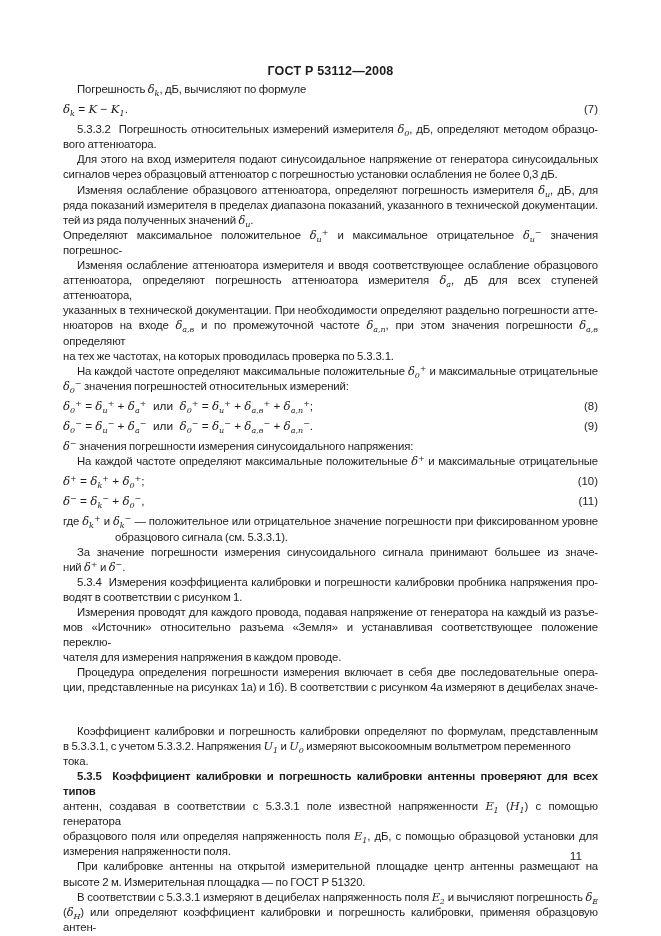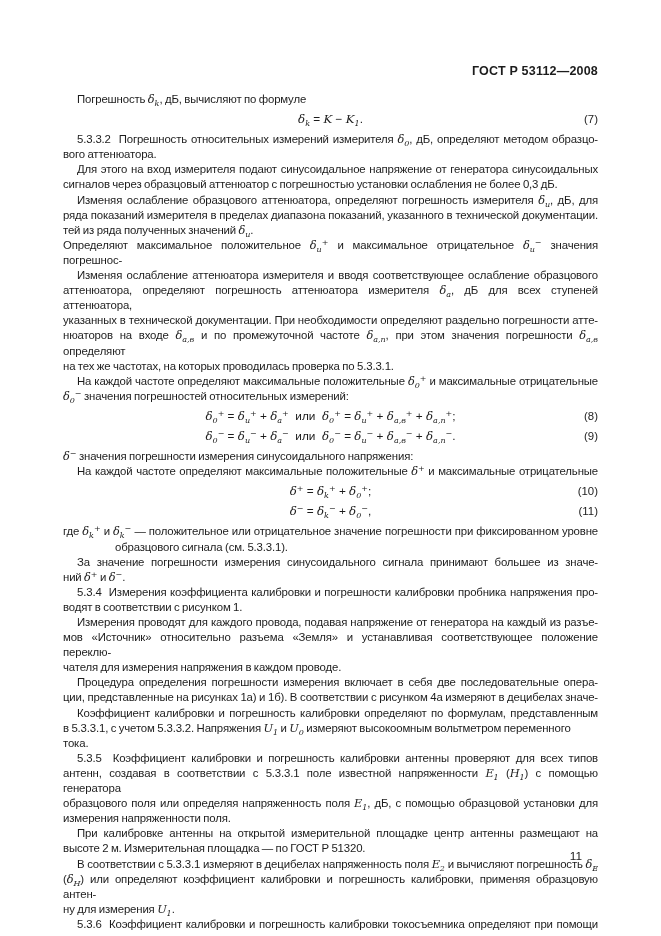--- a/index.html
+++ b/index.html
@@ -13,40 +13,39 @@
     overflow:hidden;
   }
   .content{
     position:absolute;
     left:63px;top:64px;
     width:535px;
   }
   .doc-header{
     font-weight:bold;
     font-size:12.5px;
-    text-align:right;
+    text-align:center;
     letter-spacing:0.2px;
-    margin-bottom:14px;
+    margin-bottom:4px;
   }
   .doc-body{}
   .para{margin:0;}
   .line{
     font-size:11.4px;
     letter-spacing:-0.15px;
     word-spacing:-0.5px;
     line-height:15.1px;
     white-space:normal;
   }
   .line.j{
     text-align:justify;
     text-align-last:justify;
   }
   .formula{
     position:relative;
-    text-align:center;
     margin:5px 0;
     font-size:11.8px;
     line-height:15.1px;
   }
   .f-num{
     position:absolute;
     right:0;top:0;
     font-size:11.4px;
   }
   i.v{
@@ -127,25 +126,25 @@
         <div class="para">
           <div class="line j" style="text-indent: 14px;">Измерения проводят для каждого провода, подавая напряжение от генератора на каждый из разъе-</div>
           <div class="line j">мов «Источник» относительно разъема «Земля» и устанавливая соответствующее положение переклю-</div>
           <div class="line">чателя для измерения напряжения в каждом проводе.</div>
         </div>
         <div class="para">
           <div class="line j" style="text-indent: 14px;">Процедура определения погрешности измерения включает в себя две последовательные опера-</div>
           <div class="line j">ции, представленные на рисунках 1а) и 1б). В соответствии с рисунком 4а измеряют в децибелах значе-</div>
         </div>
         <div class="para">
-          <div class="line j" style="text-indent: 14px;">Коэффициент калибровки и погрешность калибровки определяют по формулам, представленным</div>
+          <div class="line j" style="text-indent: 14px; margin-top: 28px;">Коэффициент калибровки и погрешность калибровки определяют по формулам, представленным</div>
           <div class="line">в 5.3.3.1, с учетом 5.3.3.2. Напряжения <i class="v">U</i><sub>1</sub> и <i class="v">U</i><sub>0</sub> измеряют высокоомным вольтметром переменного тока.</div>
         </div>
         <div class="para">
-          <div class="line j" style="text-indent: 14px;">5.3.5&nbsp;&nbsp;Коэффициент калибровки и погрешность калибровки антенны проверяют для всех типов</div>
+          <div class="line j" style="text-indent: 14px; font-weight: bold;">5.3.5&nbsp;&nbsp;Коэффициент калибровки и погрешность калибровки антенны проверяют для всех типов</div>
           <div class="line j">антенн, создавая в соответствии с 5.3.3.1 поле известной напряженности <i class="v">E</i><sub>1</sub> (<i class="v">H</i><sub>1</sub>) с помощью генератора</div>
           <div class="line j">образцового поля или определяя напряженность поля <i class="v">E</i><sub>1</sub>, дБ, с помощью образцовой установки для</div>
           <div class="line">измерения напряженности поля.</div>
         </div>
         <div class="para">
           <div class="line j" style="text-indent: 14px;">При калибровке антенны на открытой измерительной площадке центр антенны размещают на</div>
           <div class="line">высоте 2 м. Измерительная площадка — по ГОСТ Р 51320.</div>
         </div>
         <div class="para">
           <div class="line j" style="text-indent: 14px;">В соответствии с 5.3.3.1 измеряют в децибелах напряженность поля <i class="v">E</i><sub>2</sub> и вычисляют погрешность <i class="v">δ</i><sub>E</sub></div>

